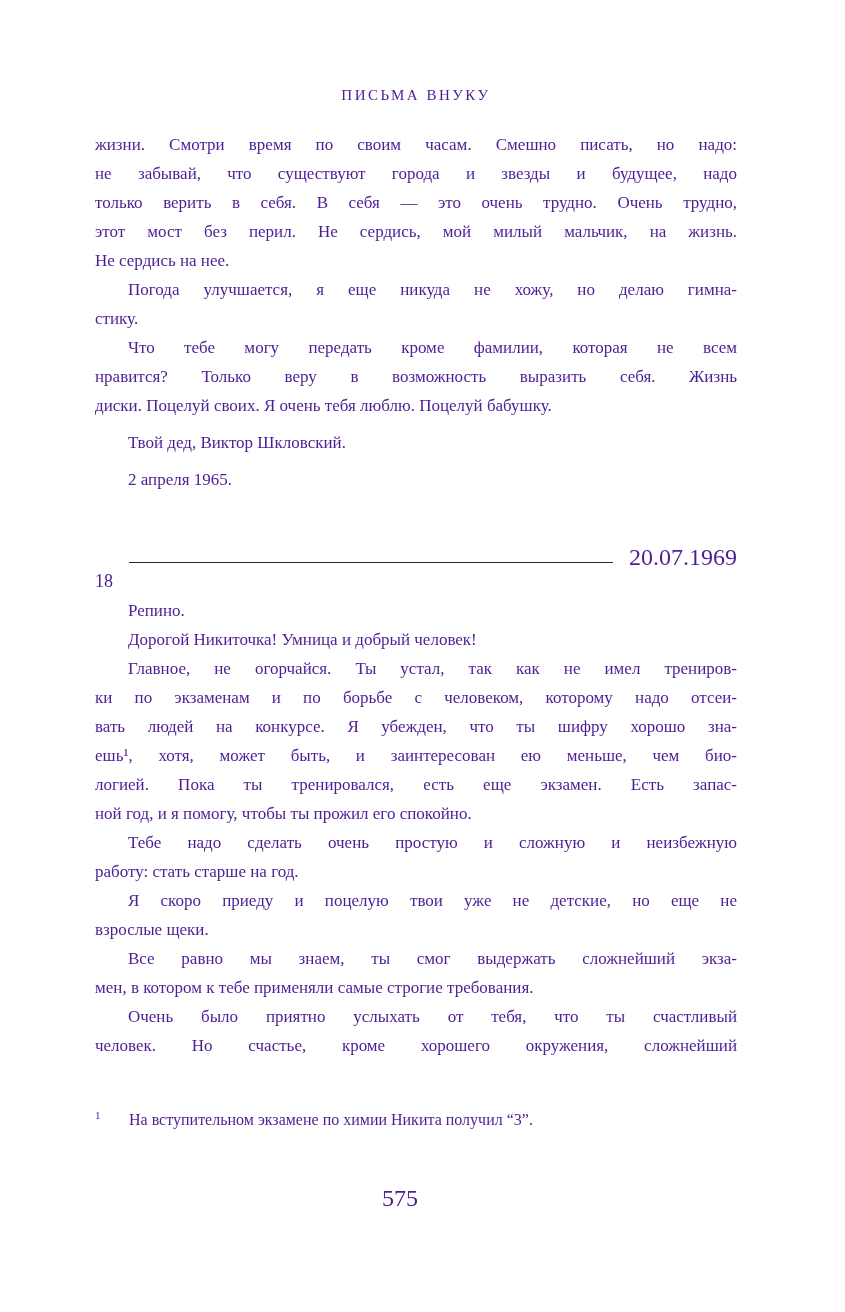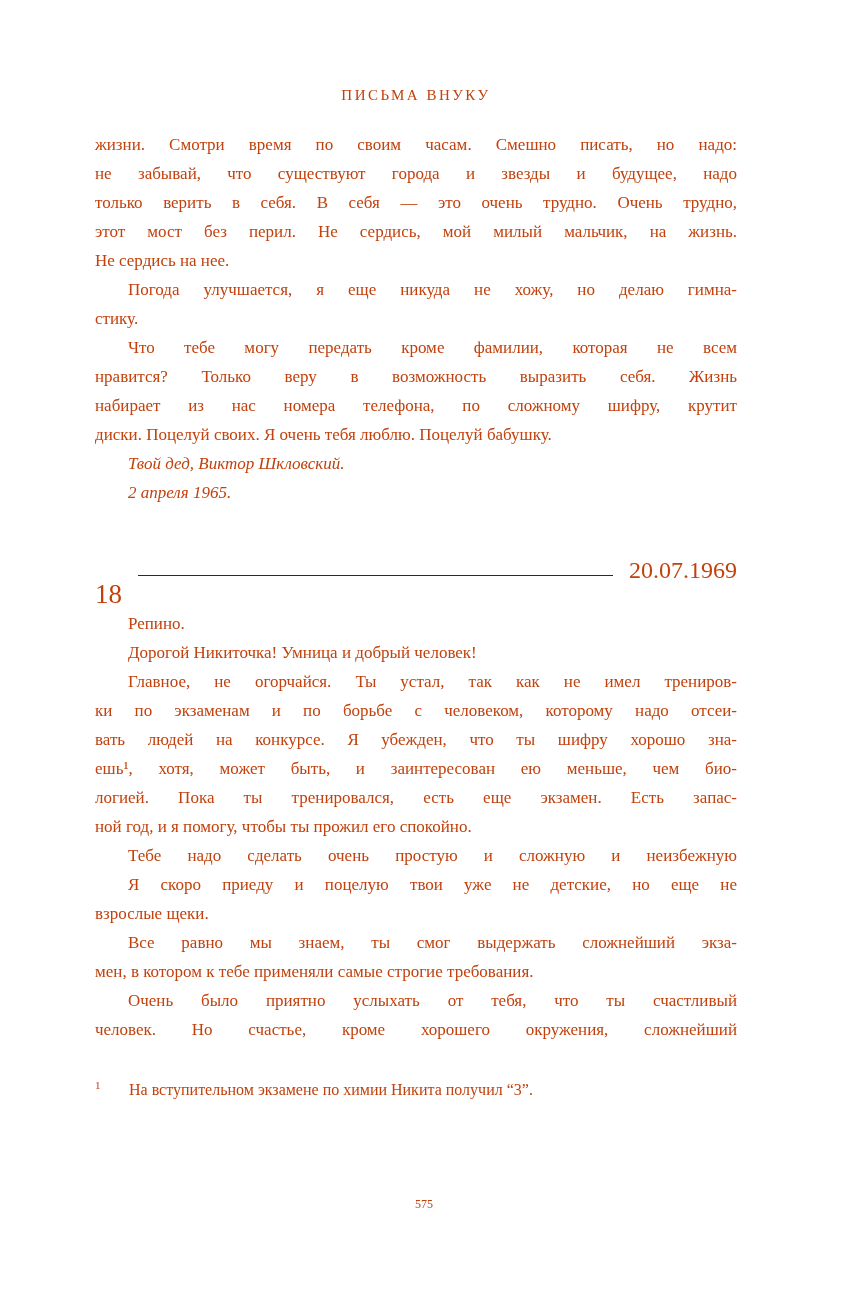--- a/index.html
+++ b/index.html
@@ -1,20 +1,20 @@
 <!DOCTYPE html>
 <html><head>
 <meta charset="utf-8">
 <style>
   html,body{margin:0;padding:0;background:#ffffff;}
   .page{
     position:relative;
     width:845px;height:1312px;
     background:#ffffff;
-    color:#c2410c;
+    color:#4c1d95;
     font-family:"Liberation Serif","DejaVu Serif",serif;
     box-sizing:border-box;
     padding:86px 0 0 95px;
     overflow:hidden;
   }
   .content{width:642px;}
   .running-head{
     text-align:center;
     font-size:15px;
     letter-spacing:2.5px;
@@ -25,76 +25,75 @@
     font-size:17px;
     line-height:29px;
   }
   .line{
     text-align:justify;
     text-align-last:justify;
     white-space:normal;
   }
   .line.noj{text-align-last:left;}
   .line.ind{text-indent:33px;}
-  .line.it{font-style:italic;}
+  .line.it{margin-top:8px;}
   .section-heading{
     margin-top:48px;
     display:flex;
     align-items:center;
     height:30px;
   }
-  .section-heading .num{font-size:27px;margin-top:48px;}
+  .section-heading .num{font-size:18px;margin-top:48px;}
   .section-heading .rule{
     flex:1;
     height:0;
     border-bottom:1px solid #2a2a2a;
     margin:0 16px;
     transform:translateY(5px);
   }
   .section-heading .date{font-size:24px;}
   .letter-18{margin-top:24px;}
   .footnote{
-    margin-top:30px;
+    margin-top:44px;
     font-size:16px;
     line-height:22px;
   }
   .fn-marker{
     display:inline-block;
     width:34px;
     font-size:11px;
     vertical-align:6px;
   }
   .page-number{
     position:absolute;
-    left:103px;
+    left:79px;
     bottom:100px;
     width:642px;
     text-align:center;
-    font-size:12px;
+    font-size:24px;
   }
 </style>
 </head>
 <body>
 
 <div class="page">
   <div class="content">
 
     <div class="running-head">ПИСЬМА ВНУКУ</div>
 
     <div class="text-block" id="letter17">
         <div class="line">жизни. Смотри время по своим часам. Смешно писать, но надо:</div>
         <div class="line">не забывай, что существуют города и звезды и будущее, надо</div>
         <div class="line">только верить в себя. В себя — это очень трудно. Очень трудно,</div>
         <div class="line">этот мост без перил. Не сердись, мой милый мальчик, на жизнь.</div>
         <div class="line noj">Не сердись на нее.</div>
         <div class="line ind">Погода улучшается, я еще никуда не хожу, но делаю гимна-</div>
         <div class="line noj">стику.</div>
         <div class="line ind">Что тебе могу передать кроме фамилии, которая не всем</div>
         <div class="line">нравится? Только веру в возможность выразить себя. Жизнь</div>
-        <div class="line">набирает из нас номера телефона, по сложному шифру, крутит</div>
         <div class="line noj">диски. Поцелуй своих. Я очень тебя люблю. Поцелуй бабушку.</div>
         <div class="line ind it noj">Твой дед, Виктор Шкловский.</div>
         <div class="line ind it noj">2 апреля 1965.</div>
       </div>
 
     <div class="section-heading">
       <span class="num">18</span>
       <span class="rule"></span>
       <span class="date">20.07.1969</span>
     </div>
@@ -102,20 +101,21 @@
     <div class="text-block letter-18" id="letter18">
         <div class="line ind noj">Репино.</div>
         <div class="line ind noj">Дорогой Никиточка! Умница и добрый человек!</div>
         <div class="line ind">Главное, не огорчайся. Ты устал, так как не имел трениров-</div>
         <div class="line">ки по экзаменам и по борьбе с человеком, которому надо отсеи-</div>
         <div class="line">вать людей на конкурсе. Я убежден, что ты шифру хорошо зна-</div>
         <div class="line">ешь¹, хотя, может быть, и заинтересован ею меньше, чем био-</div>
         <div class="line">логией. Пока ты тренировался, есть еще экзамен. Есть запас-</div>
         <div class="line noj">ной год, и я помогу, чтобы ты прожил его спокойно.</div>
         <div class="line ind">Тебе надо сделать очень простую и сложную и неизбежную</div>
+        <div class="line noj">работу: стать старше на год.</div>
         <div class="line ind">Я скоро приеду и поцелую твои уже не детские, но еще не</div>
         <div class="line noj">взрослые щеки.</div>
         <div class="line ind">Все равно мы знаем, ты смог выдержать сложнейший экза-</div>
         <div class="line noj">мен, в котором к тебе применяли самые строгие требования.</div>
         <div class="line ind">Очень было приятно услыхать от тебя, что ты счастливый</div>
         <div class="line">человек. Но счастье, кроме хорошего окружения, сложнейший</div>
       </div>
 
     <div class="footnote">
       <span class="fn-marker">1</span><span class="fn-text">На вступительном экзамене по химии Никита получил “3”.</span>

